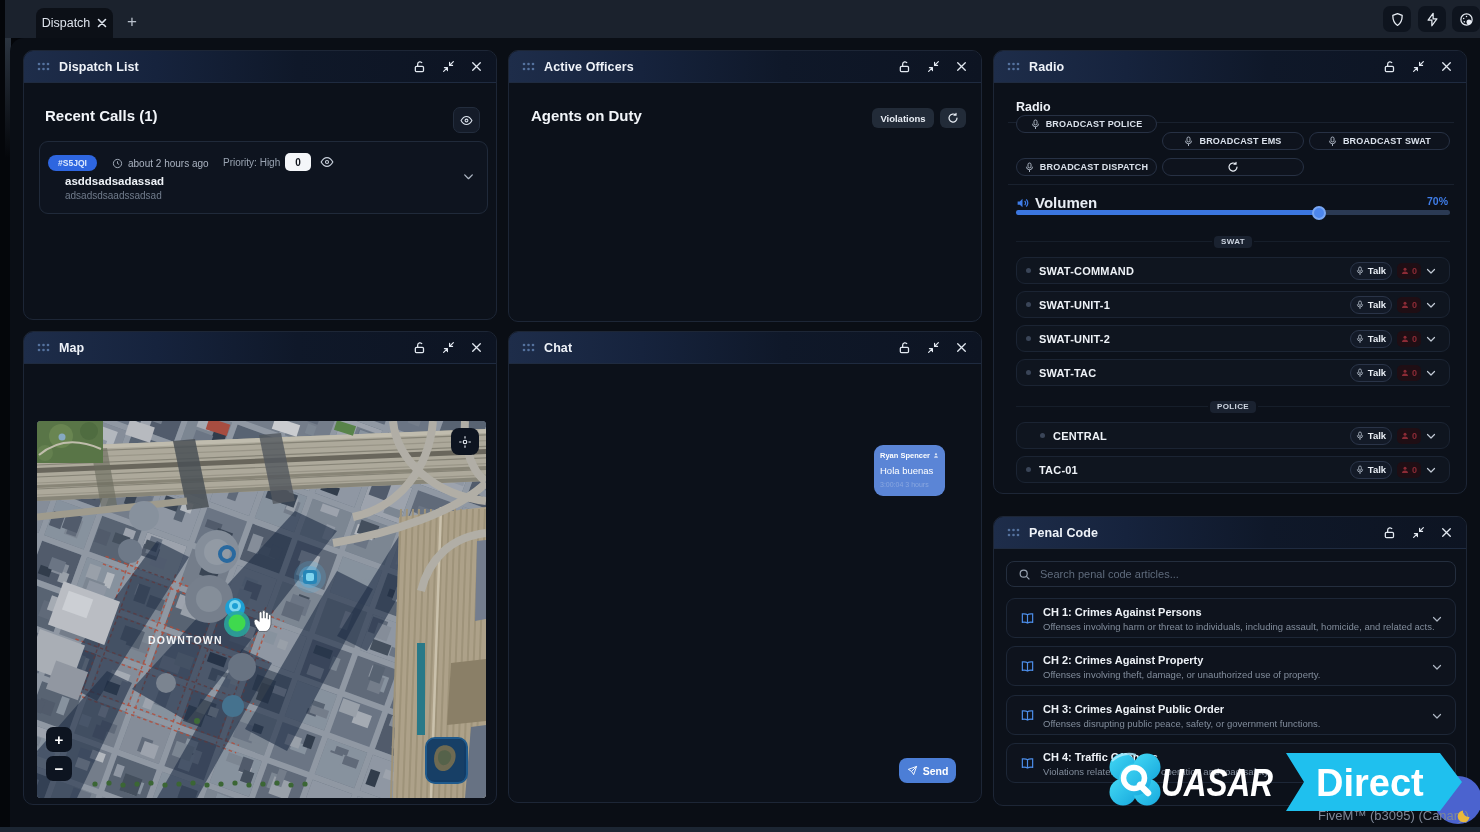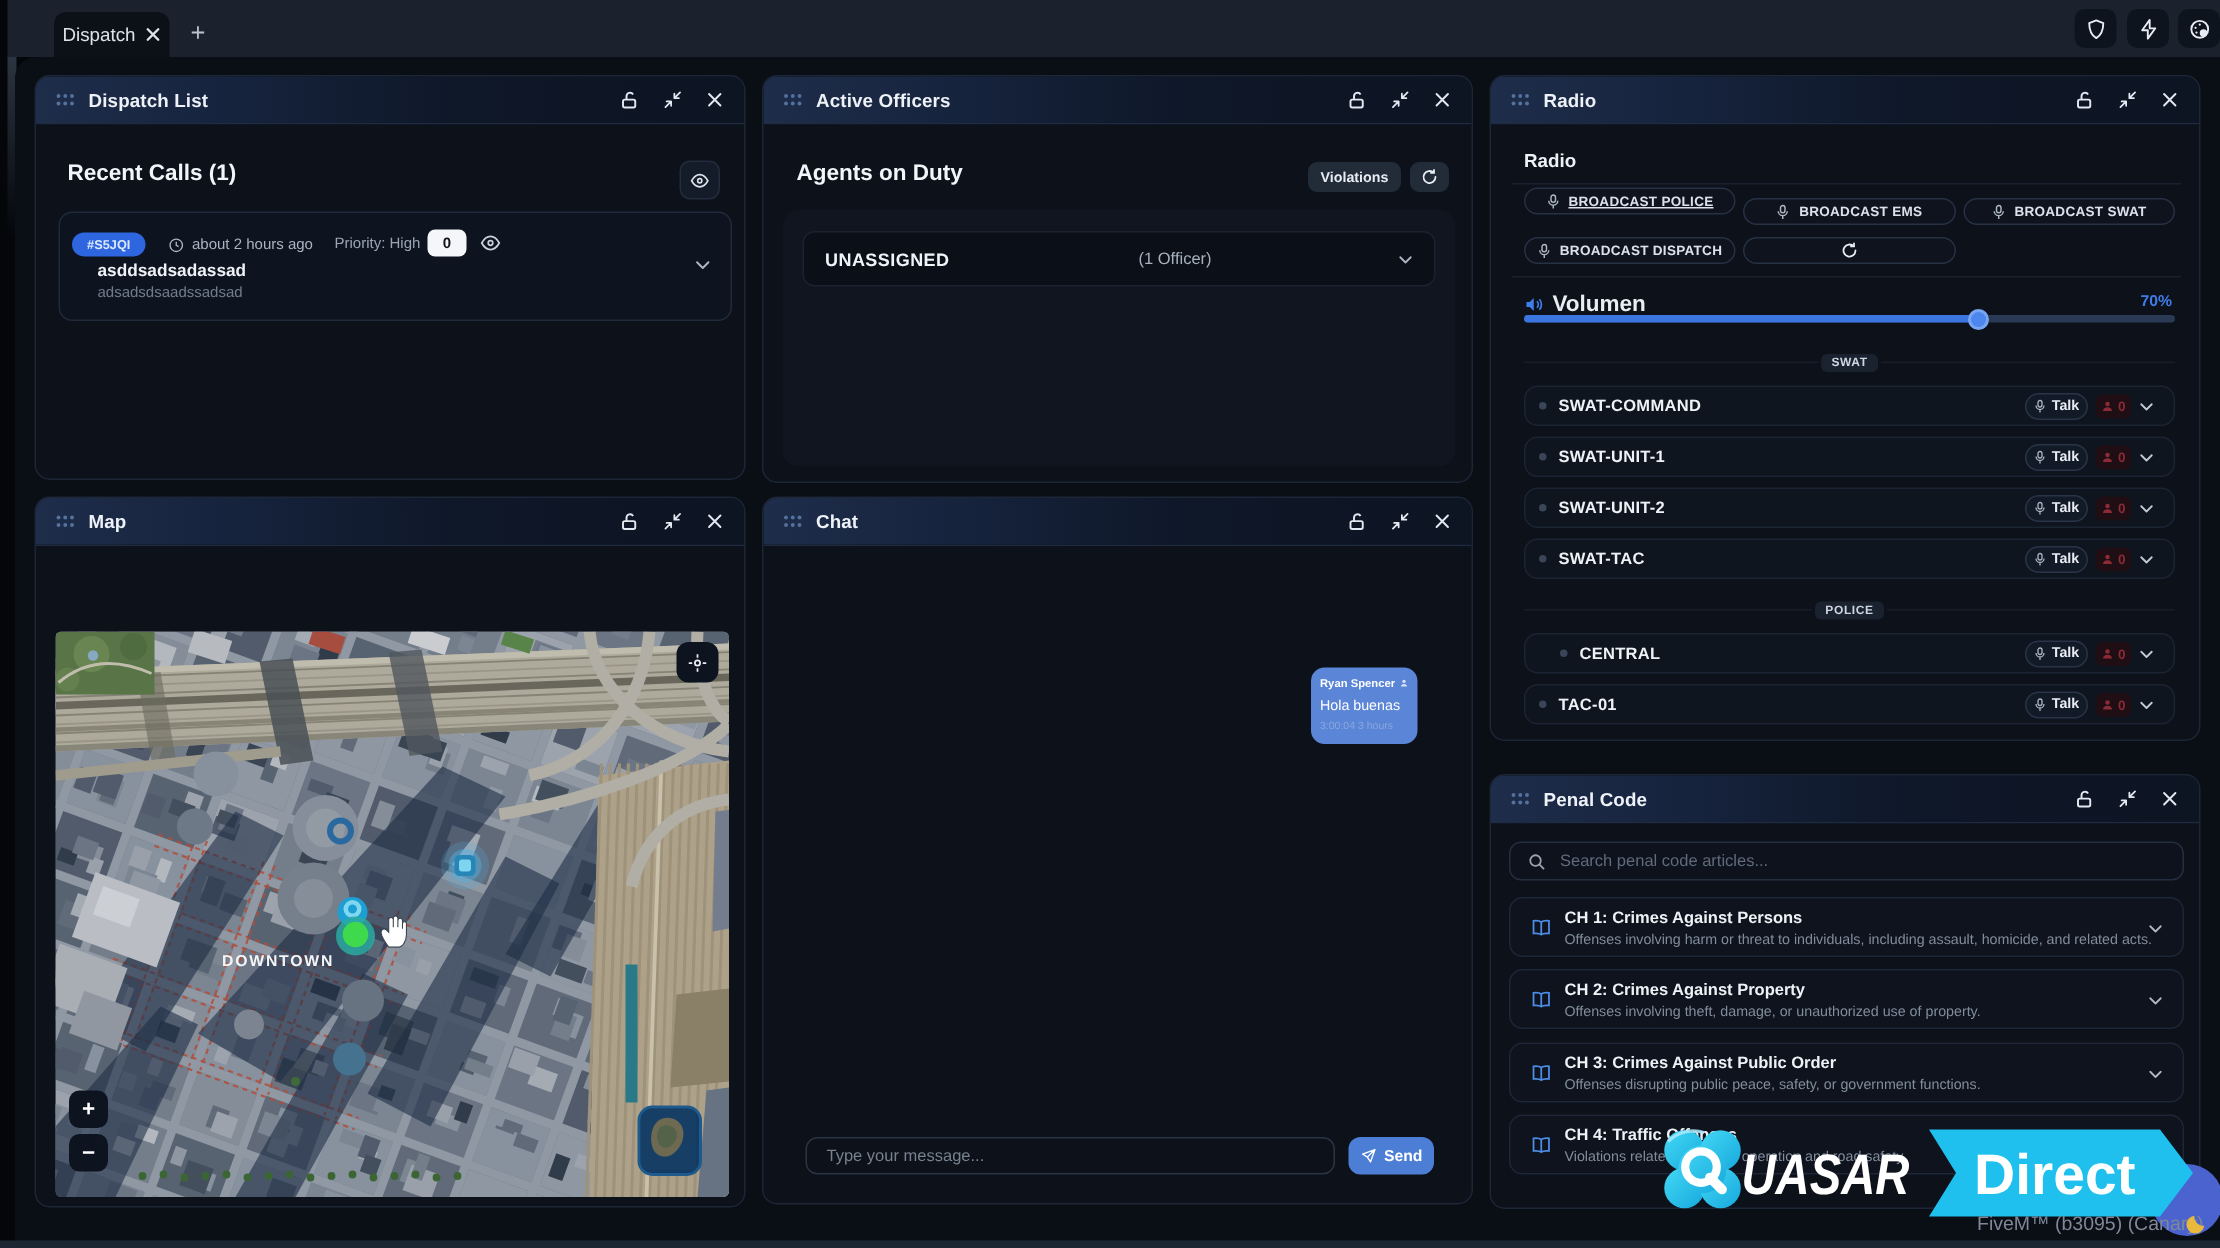--- a/index.html
+++ b/index.html
@@ -153,29 +153,20 @@
           </svg>
       </span>
     </div>
     <div style="position:absolute; left:22px; top:56px; font-size:15px; font-weight:bold; color:#f2f5f9;">Agents on Duty</div>
     <div style="position:absolute; left:363px; top:57px; width:62px; height:20px; background:#222b38; border-radius:6px; color:#e8edf4; font-size:9.5px; font-weight:bold; display:flex; align-items:center; justify-content:center;">Violations</div>
     <div style="position:absolute; left:431px; top:57px; width:26px; height:20px; background:#222b38; border-radius:6px; display:flex; align-items:center; justify-content:center;">
       <svg width="12" height="12" viewBox="0 0 24 24" fill="none" stroke="#e8edf4" stroke-width="2.4" stroke-linecap="round">
           <path d="M20 12 a8 8 0 1 1 -2.3 -5.6 M18 2.5 V6.5 H14"></path>
         </svg>
     </div>
-    <div style="position:absolute; left:13px; top:89px; width:448px; height:171px; background:#10151f; border-radius:10px;">
-      <div style="position:absolute; left:13px; top:14px; width:422px; height:37px; background:#0b0f18; border:1px solid #1a2230; border-radius:8px; display:flex; align-items:center;">
-        <span style="margin-left:14px; font-size:12px; font-weight:bold; color:#f0f3f8; letter-spacing:0.3px;">UNASSIGNED</span>
-        <span style="position:absolute; left:223px; font-size:11px; color:#a7b0bd;">(1 Officer)</span>
-        <svg style="position:absolute; right:13px;" width="12" height="12" viewBox="0 0 24 24" fill="none" stroke="#aeb7c4" stroke-width="2.4" stroke-linecap="round" stroke-linejoin="round">
-            <path d="M5 9 L12 16 L19 9"></path>
-          </svg>
-      </div>
-    </div>
   </div>
   <div class="panel" style="left:993px; top:50px; width:474px; height:444px;">
     <div class="phead">
       <svg width="13" height="9" viewBox="0 0 13 9">
           <g fill="#55729e">
             <circle cx="2" cy="2" r="1.3"></circle>
             <circle cx="6.5" cy="2" r="1.3"></circle>
             <circle cx="11" cy="2" r="1.3"></circle>
             <circle cx="2" cy="7" r="1.3"></circle>
             <circle cx="6.5" cy="7" r="1.3"></circle>
@@ -192,21 +183,21 @@
             <path d="M14 10 L21 3 M14 4.5 V10 H19.5"></path>
             <path d="M10 14 L3 21 M10 19.5 V14 H4.5"></path>
           </svg>
         <svg width="13" height="13" viewBox="0 0 24 24" fill="none" stroke="#e3e9f1" stroke-width="2.4" stroke-linecap="round">
             <path d="M5 5 L19 19 M19 5 L5 19"></path>
           </svg>
       </span>
     </div>
     <div style="position:absolute; left:22px; top:49px; font-size:12.5px; font-weight:bold; color:#eef2f8;">Radio</div>
     <div style="position:absolute; left:14px; top:71px; width:446px; height:1px; background:#19212e;"></div>
-    <div class="bbtn" style="left:22px; top:74px; width:141px;text-decoration:underline;"><svg width="9" height="11" viewBox="0 0 24 28" fill="none" stroke="#aeb7c4" stroke-width="2.6">
+    <div class="bbtn" style="left:22px; top:64px; width:141px;"><svg width="9" height="11" viewBox="0 0 24 28" fill="none" stroke="#aeb7c4" stroke-width="2.6">
           <rect x="8" y="2" width="8" height="13" rx="4"></rect>
           <path d="M4 12 a8 8 0 0 0 16 0 M12 20 V26"></path>
         </svg>BROADCAST POLICE</div>
     <div class="bbtn" style="left:168px; top:81px; width:142px;"><svg width="9" height="11" viewBox="0 0 24 28" fill="none" stroke="#aeb7c4" stroke-width="2.6">
           <rect x="8" y="2" width="8" height="13" rx="4"></rect>
           <path d="M4 12 a8 8 0 0 0 16 0 M12 20 V26"></path>
         </svg>BROADCAST EMS</div>
     <div class="bbtn" style="left:315px; top:81px; width:141px;"><svg width="9" height="11" viewBox="0 0 24 28" fill="none" stroke="#aeb7c4" stroke-width="2.6">
           <rect x="8" y="2" width="8" height="13" rx="4"></rect>
           <path d="M4 12 a8 8 0 0 0 16 0 M12 20 V26"></path>
@@ -1870,23 +1861,20 @@
       <div style="display:flex; align-items:center; gap:3px;">
           <span style="font-size:7.5px; font-weight:bold; color:#fdfefe; white-space:nowrap;">Ryan Spencer</span>
           <svg width="7" height="7" viewBox="0 0 24 24" fill="#d7e2f5">
             <circle cx="12" cy="7" r="4.5"></circle>
             <path d="M4 21 a8 7 0 0 1 16 0 Z"></path>
           </svg>
         </div>
       <div style="font-size:9.5px; color:#ffffff; margin-top:5px;">Hola buenas</div>
       <div style="font-size:7px; color:#89a7e0; margin-top:5px;">3:00:04 3 hours</div>
     </div>
-    <div style="position:absolute; left:28px; top:426px; width:353px; height:25px; border:1px solid #2a3444; border-radius:8px; background:#0c111a; display:flex; align-items:center;">
-      <span style="margin-left:13px; font-size:11px; color:#78828f;">Type your message...</span>
-    </div>
     <div style="position:absolute; left:390px; top:426px; width:57px; height:25px; background:#4c7ed6; border-radius:8px; display:flex; align-items:center; justify-content:center; gap:5px;">
       <svg width="11" height="11" viewBox="0 0 24 24" fill="none" stroke="#fff" stroke-width="2" stroke-linejoin="round">
           <path d="M21 3 L10 14 M21 3 L14.5 21 L10 14 L3 9.5 Z"></path>
         </svg>
       <span style="font-size:10.5px; font-weight:bold; color:#fff;">Send</span>
     </div>
   </div>
   <div class="panel" style="left:993px; top:516px; width:474px; height:290px;">
     <div class="phead">
       <svg width="13" height="9" viewBox="0 0 13 9">

